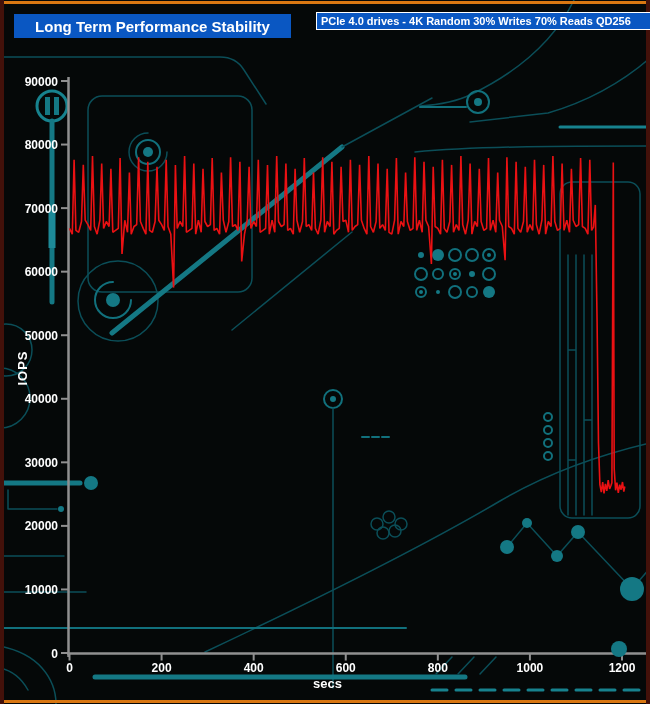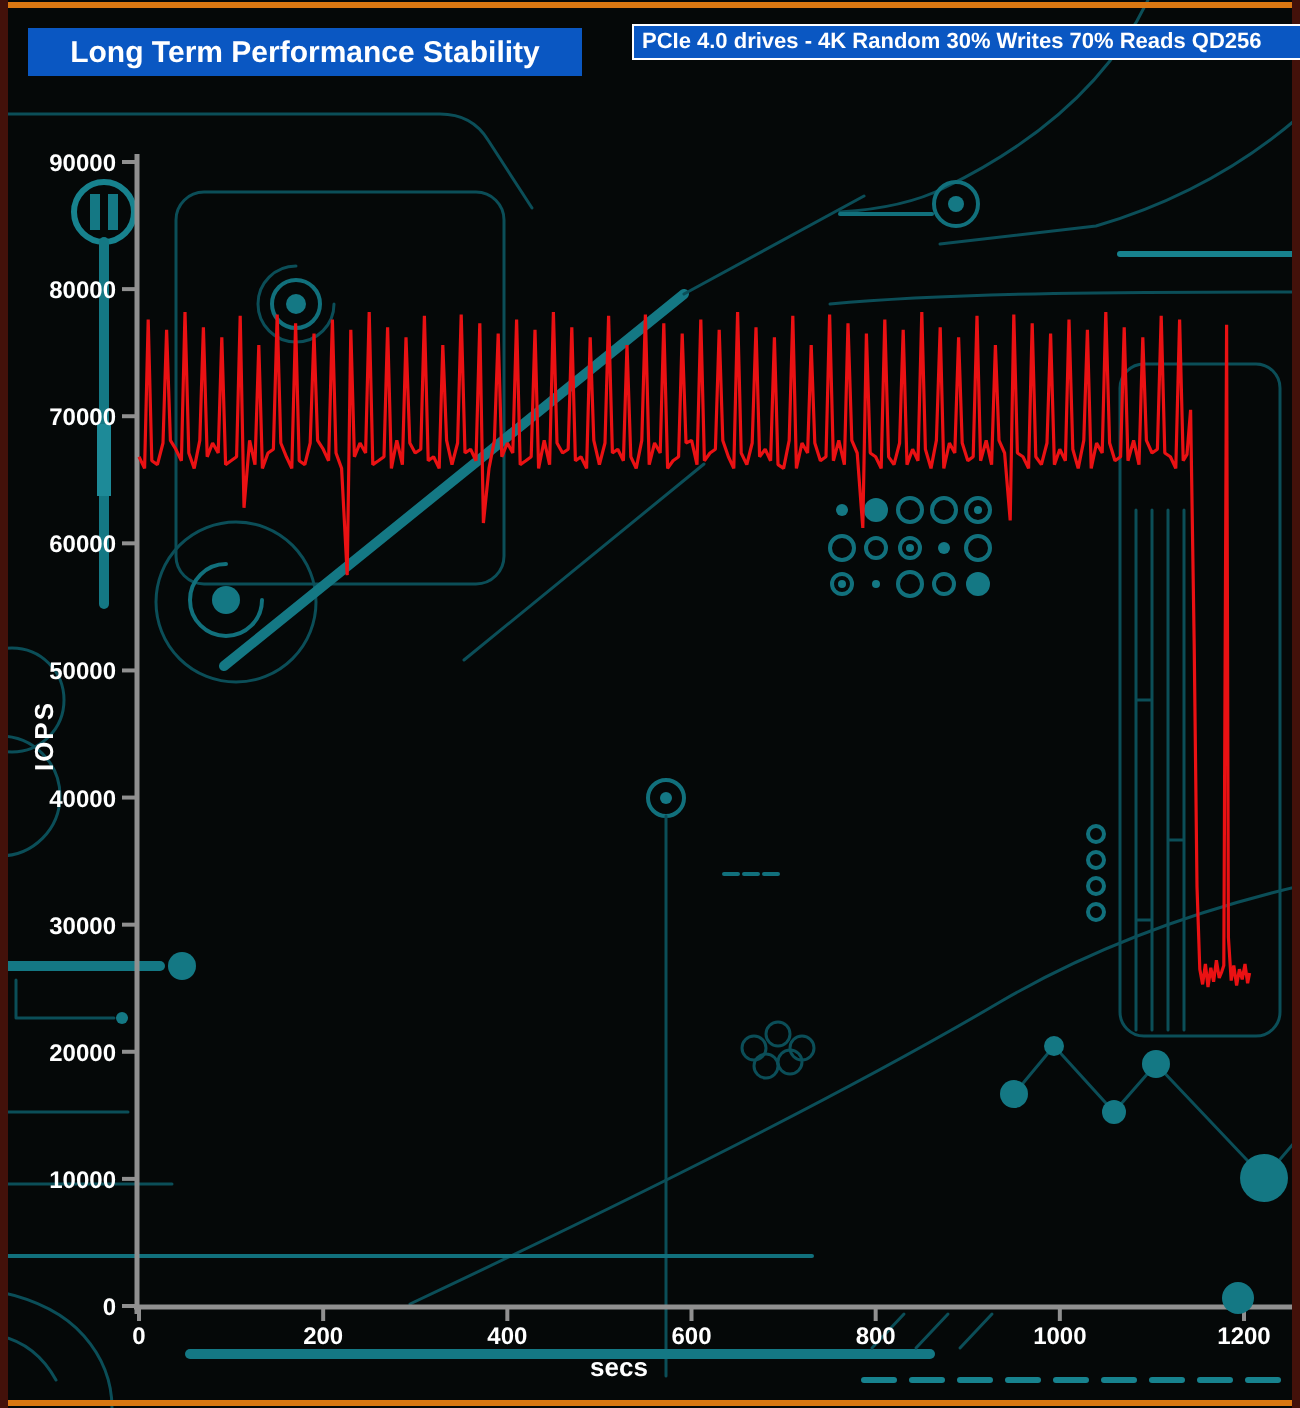--- a/index.html
+++ b/index.html
@@ -35,21 +35,21 @@
   }
   .info-row2{
     background:#ffffff;color:#000000;font-size:11px;font-weight:bold;
     padding:1px 4px;white-space:nowrap;
   }
   .ylab{
     position:absolute;left:22px;top:368px;transform:translate(-50%,-50%) rotate(-90deg);
     color:#fff;font-size:13px;font-weight:bold;letter-spacing:1px;
   }
   .xlab{
-    position:absolute;left:295px;top:676px;color:#fff;font-size:13px;font-weight:bold;
+    position:absolute;left:313px;top:676px;color:#fff;font-size:13px;font-weight:bold;
   }
 </style>
 </head>
 <body>
 
 <div class="frame">
 
   <svg id="plot-svg" width="650" height="704" viewBox="0 0 650 704">
 
     <g id="circuit">

